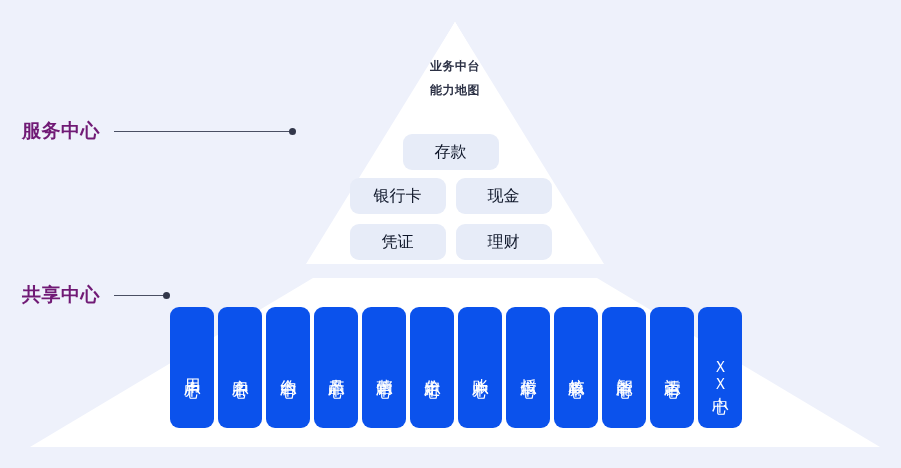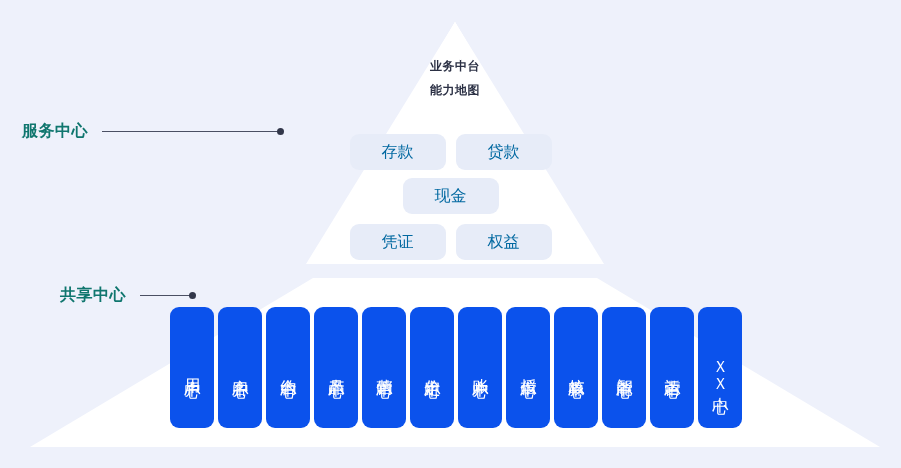--- a/index.html
+++ b/index.html
@@ -56,21 +56,21 @@
   }
   .pill-row.r1 { top: 134px; }
   .pill-row.r2 { top: 178px; }
   .pill-row.r3 { top: 224px; }
 
   .pill {
     height: 36px;
     line-height: 36px;
     background: #e7ecf8;
     border-radius: 9px;
-    color: #0369a1;
+    color: #0f172a;
     font-size: 16px;
     text-align: center;
     padding: 0 0;
     box-sizing: border-box;
   }
   .pill.w-96  { width: 96px; }
 
   
   .cards {
     position: absolute;
@@ -100,41 +100,41 @@
   }
 
   
   .annot {
     position: absolute;
     display: flex;
     align-items: center;
     height: 24px;
   }
   .annot-text {
-    color: #0f766e;
-    font-size: 16px;
+    color: #701a75;
+    font-size: 19px;
     font-weight: bold;
     letter-spacing: 0.5px;
     white-space: nowrap;
   }
   .annot-line {
     height: 1px;
     background: #4a4f63;
     margin-left: 14px;
   }
   .annot-dot {
     width: 7px;
     height: 7px;
     border-radius: 50%;
     background: #32374a;
     margin-left: -1px;
   }
   .annot.service { left: 22px; top: 119px; }
   .annot.service .annot-line { width: 176px; }
-  .annot.shared { left: 22px; top: 283px; margin-left: 38px; }
+  .annot.shared { left: 22px; top: 283px; }
   .annot.shared .annot-line { width: 50px; }
 </style>
 </head>
 <body>
 
 <div id="stage">
 
   <svg class="pyramid-top" viewBox="0 0 901 468">
 
     <polygon points="455,22 597,264 313,264" fill="#ffffff"></polygon>
@@ -145,30 +145,30 @@
     <polygon points="313,278 597,278 880,447 30,447" fill="#ffffff"></polygon>
   </svg>
 
   <div class="apex-title">
     <span>业务中台</span>
     <span>能力地图</span>
   </div>
 
   <div class="pill-row r1">
     <div class="pill w-96">存款</div>
-    <div class="pill w-96">贷款</div>
   </div>
 
   <div class="pill-row r2">
+    <div class="pill w-96">银行卡</div>
     <div class="pill w-96">现金</div>
   </div>
 
   <div class="pill-row r3">
     <div class="pill w-96">凭证</div>
-    <div class="pill w-96">权益</div>
+    <div class="pill w-96">理财</div>
   </div>
 
   <div class="cards">
     <div class="card">
         <span class="card-label">用户中心</span>
       </div>
     <div class="card">
         <span class="card-label">客户中心</span>
       </div>
     <div class="card">

